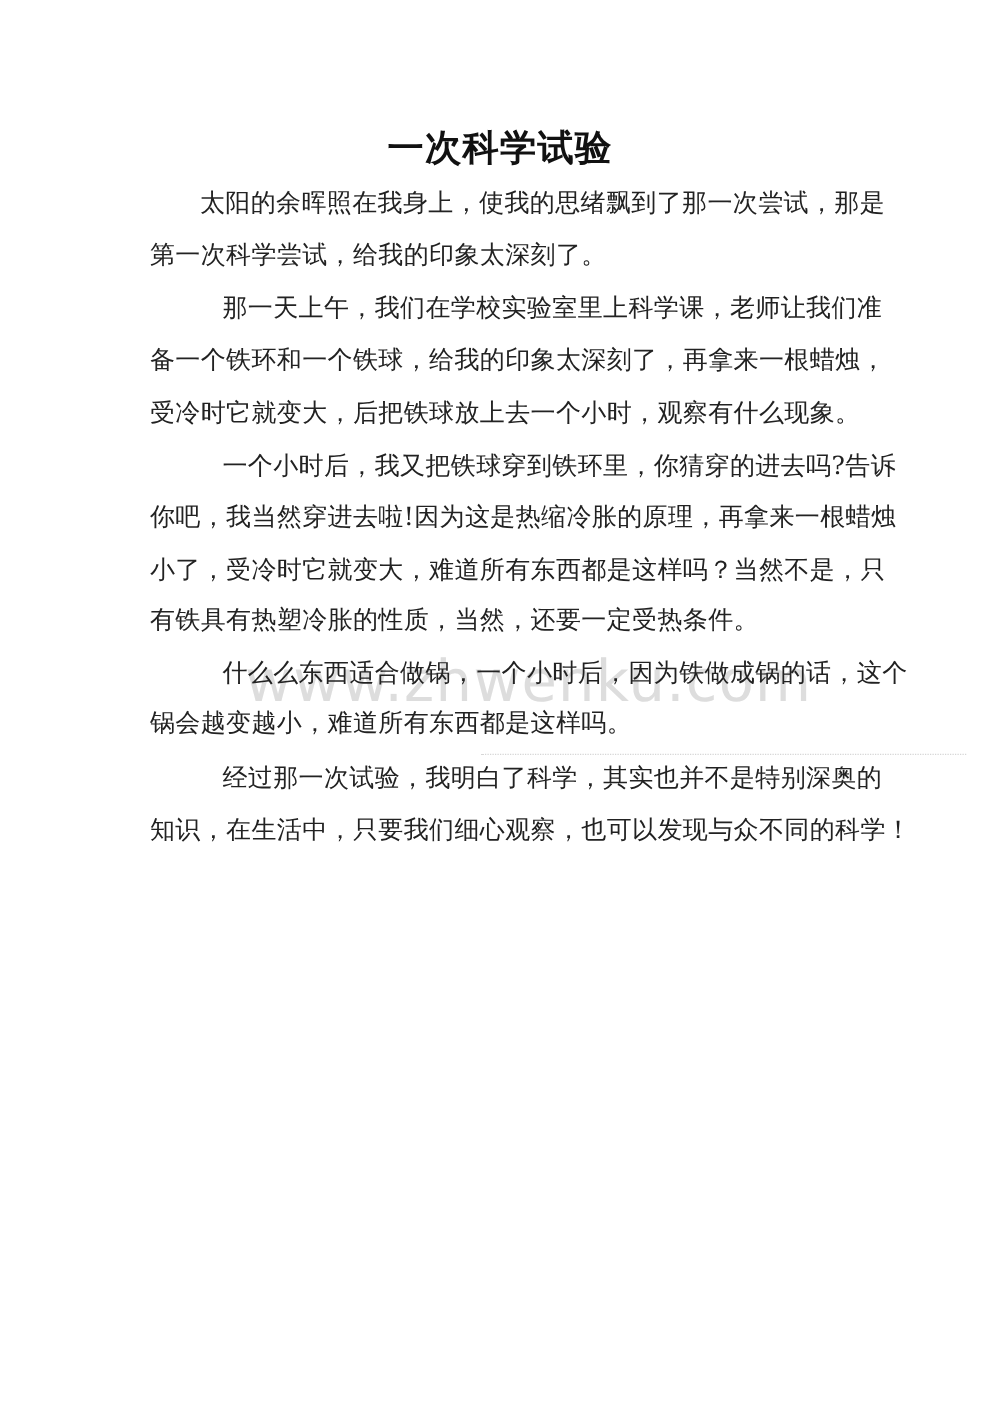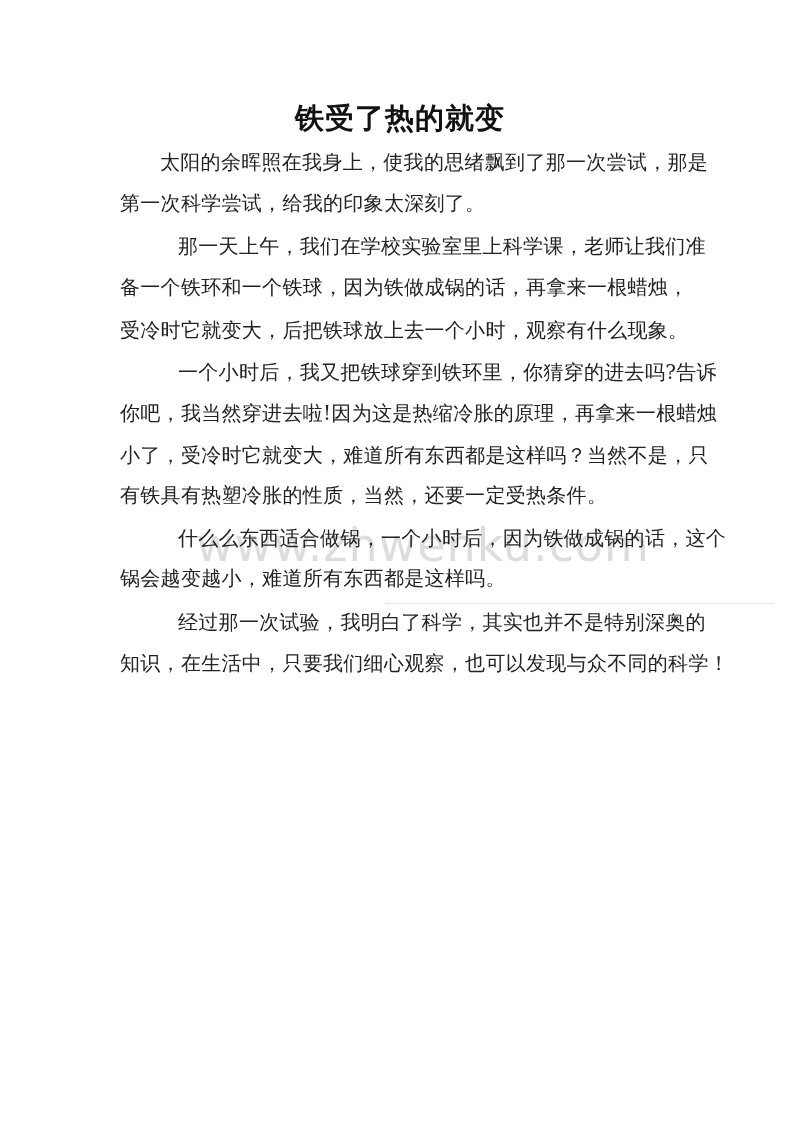--- a/index.html
+++ b/index.html
@@ -16,26 +16,26 @@
     .line, .title { z-index: 1; }
     .dotted { position: absolute; left: 385px; top: 603px; width: 388px; height: 0;
               border-top: 1px dotted #d6d6d6; }
   </style>
 </head>
 <body>
 
 <div class="page">
   <div class="watermark">www.zhwenku.com</div>
   <div class="dotted"></div>
-  <h1 class="title" style="margin:0;">铁受了热的就变</h1>
+  <h1 class="title" style="margin:0;">一次科学试验</h1>
   <div id="lines">
       <div class="line" style="left: 160px; top: 148px;">太阳的余晖照在我身上，使我的思绪飘到了那一次尝试，那是</div>
       <div class="line" style="left: 120px; top: 189px;">第一次科学尝试，给我的印象太深刻了。</div>
       <div class="line" style="left: 178px; top: 232px;">那一天上午，我们在学校实验室里上科学课，老师让我们准</div>
-      <div class="line" style="left: 120px; top: 273px;">备一个铁环和一个铁球，因为铁做成锅的话，再拿来一根蜡烛，</div>
+      <div class="line" style="left: 120px; top: 273px;">备一个铁环和一个铁球，给我的印象太深刻了，再拿来一根蜡烛，</div>
       <div class="line" style="left: 120px; top: 316px;">受冷时它就变大，后把铁球放上去一个小时，观察有什么现象。</div>
       <div class="line" style="left: 178px; top: 358px;">一个小时后，我又把铁球穿到铁环里，你猜穿的进去吗?告诉</div>
       <div class="line" style="left: 120px; top: 399px;">你吧，我当然穿进去啦!因为这是热缩冷胀的原理，再拿来一根蜡烛</div>
       <div class="line" style="left: 120px; top: 441px;">小了，受冷时它就变大，难道所有东西都是这样吗？当然不是，只</div>
       <div class="line" style="left: 120px; top: 481px;">有铁具有热塑冷胀的性质，当然，还要一定受热条件。</div>
       <div class="line" style="left: 178px; top: 524px;">什么么东西适合做锅，一个小时后，因为铁做成锅的话，这个</div>
       <div class="line" style="left: 120px; top: 564px;">锅会越变越小，难道所有东西都是这样吗。</div>
       <div class="line" style="left: 178px; top: 608px;">经过那一次试验，我明白了科学，其实也并不是特别深奥的</div>
       <div class="line" style="left: 120px; top: 649px; text-align: right;">知识，在生活中，只要我们细心观察，也可以发现与众不同的科学！</div>
     </div>

